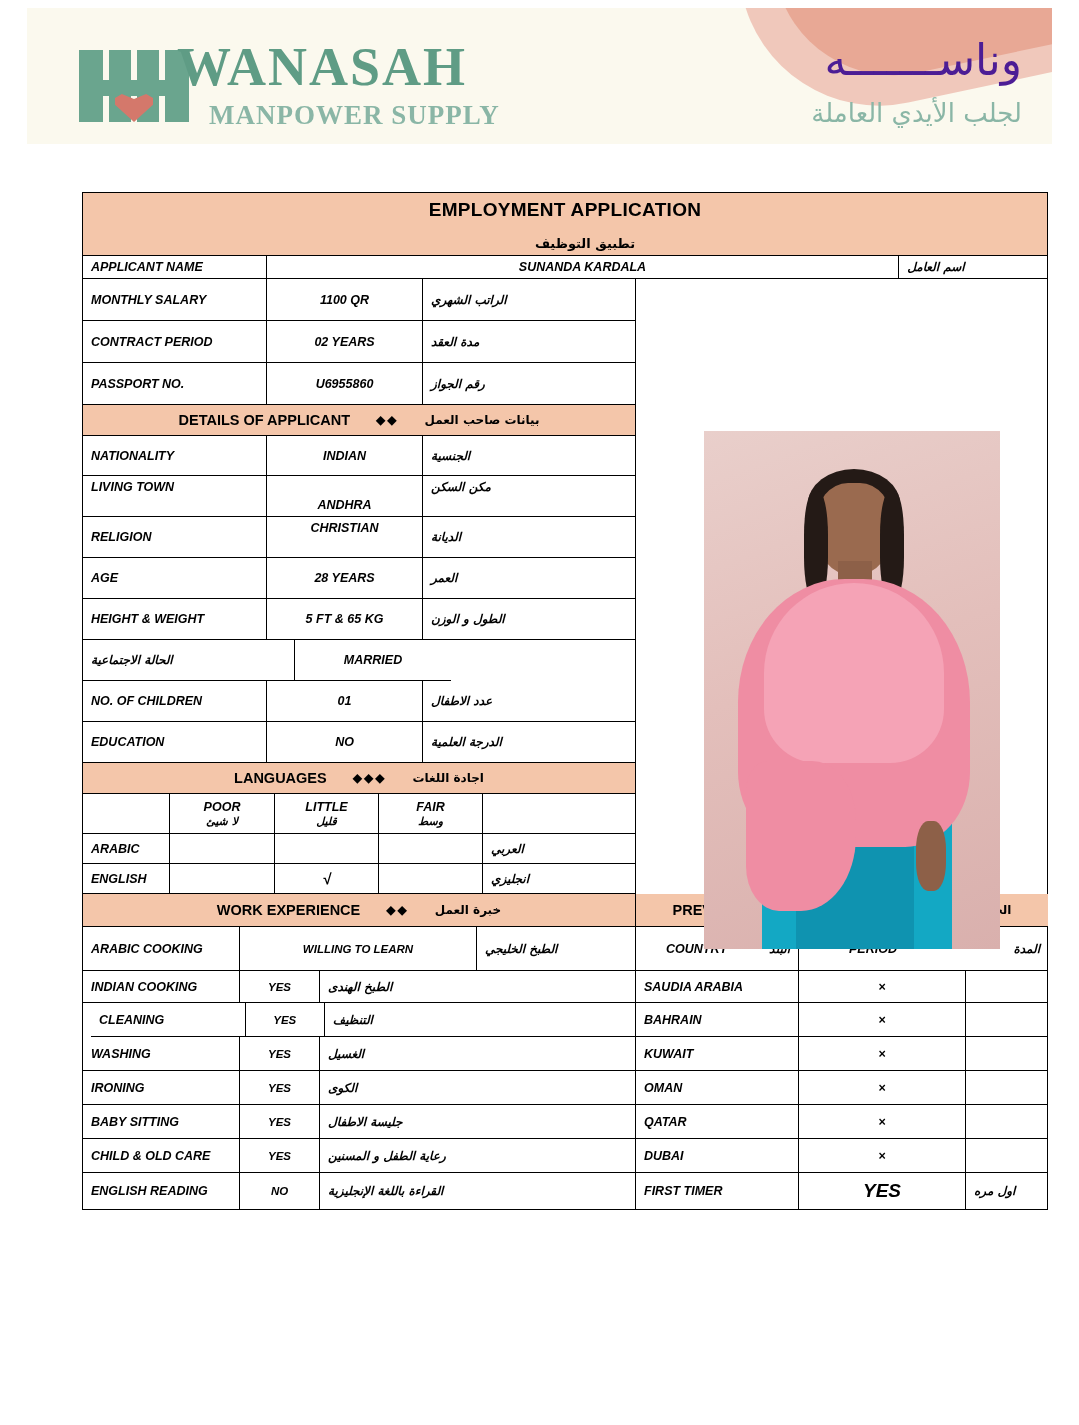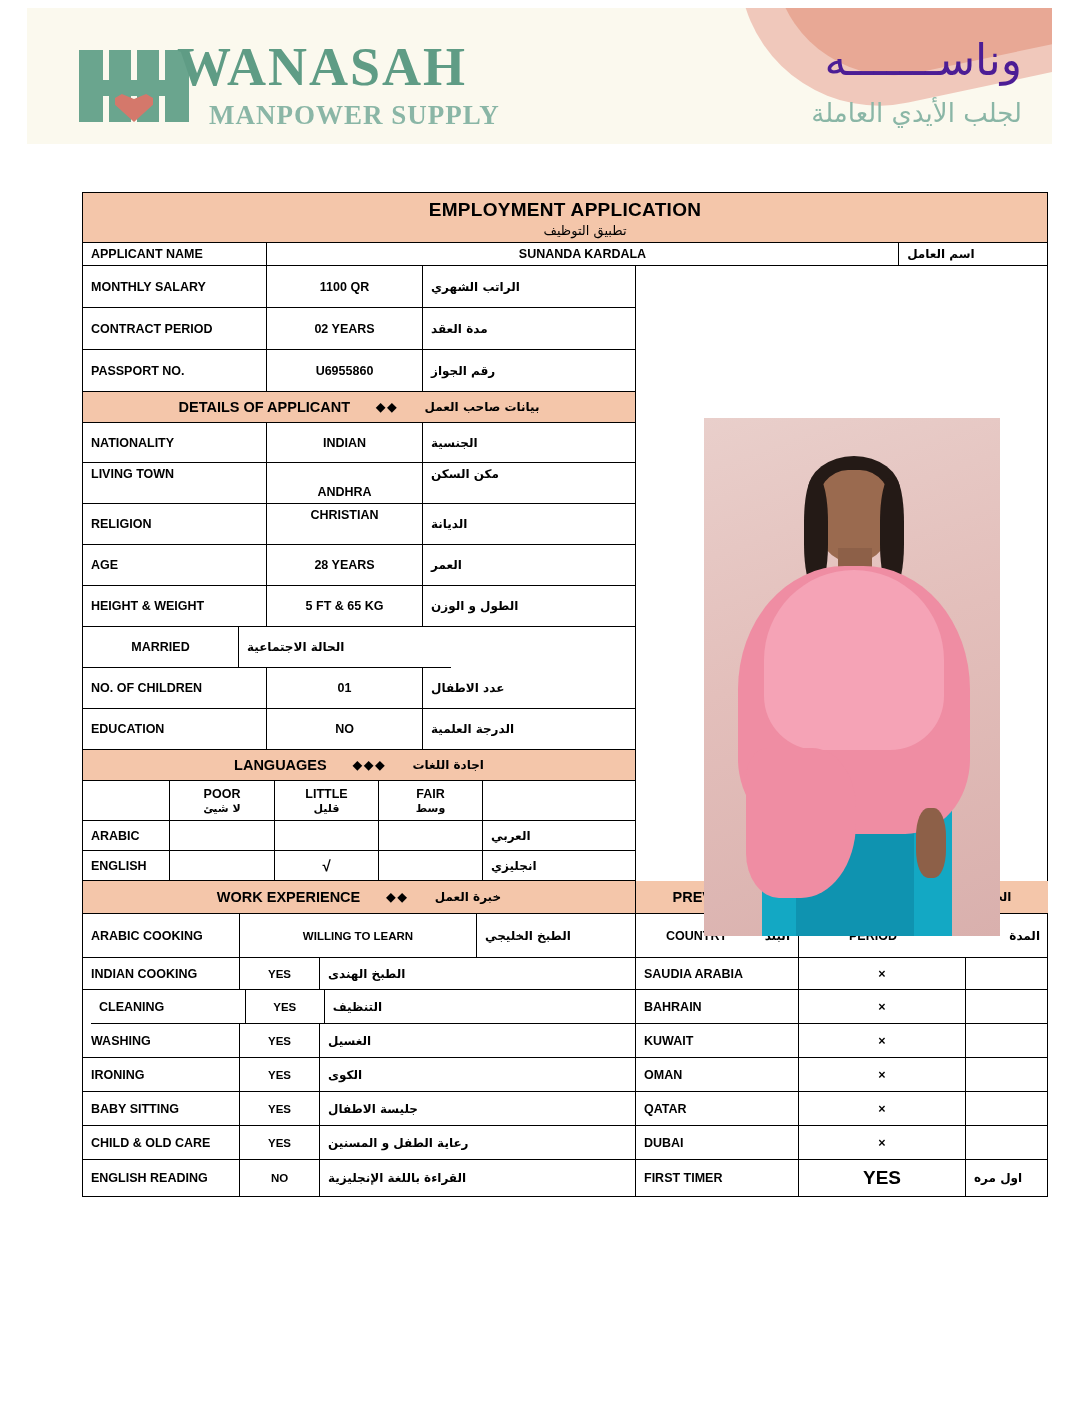--- a/index.html
+++ b/index.html
@@ -116,21 +116,21 @@
   
   .form {
     position: absolute;
     left: 82px;
     top: 192px;
     width: 966px;
     border: 1px solid #000;
     box-sizing: border-box;
     background: #fff;
   }
-  .row { display: flex; }
+  .row { display: flex; font-style: italic; }
   .cell {
     box-sizing: border-box;
     border-right: 1px solid #000;
     border-bottom: 1px solid #000;
     padding: 4px 8px;
     font-size: 12.5px;
     font-weight: bold;
     display: flex;
     align-items: center;
   }
@@ -140,21 +140,21 @@
   .right { justify-content: flex-end; }
   .nob { border-bottom: none; }
 
   .title-bar {
     background: #f4c6aa;
     border-bottom: 1px solid #000;
     text-align: center;
     padding: 6px 0 4px;
   }
   .title-en { font-size: 19px; font-weight: bold; letter-spacing: .3px; }
-  .title-ar { font-size: 13px; font-weight: normal; direction: rtl; font-family: "DejaVu Sans", sans-serif; margin-top: 2px; padding-left: 40px; }
+  .title-ar { font-size: 13px; font-weight: bold; direction: rtl; font-family: "DejaVu Sans", sans-serif; margin-top: 15px; padding-left: 40px; }
 
   
   .body-cols { display: flex; }
   .col-left { width: 552px; box-sizing: border-box; }
   .col-right { width: 413px; box-sizing: border-box; border-left: 1px solid #000; position: relative; }
 
   .photo-wrap {
     position: absolute;
     left: 68px;
     top: 152px;
@@ -312,22 +312,22 @@
           <div class="cell" style="width:184px;height:41px;">AGE</div>
           <div class="cell center" style="width:156px;height:41px;">28 YEARS</div>
           <div class="cell ar right" style="width:212px;height:41px;">العمر</div>
         </div>
         <div class="row">
           <div class="cell" style="width:184px;height:41px;">HEIGHT &amp; WEIGHT</div>
           <div class="cell center" style="width:156px;height:41px;">5 FT &amp; 65 KG</div>
           <div class="cell ar right" style="width:212px;height:41px;">الطول و  الوزن</div>
         </div>
         <div class="row">
+          <div class="cell ar right" style="width:212px;height:41px;">الحالة الاجتماعية</div>
           <div class="cell center" style="width:156px;height:41px;">MARRIED</div>
-          <div class="cell ar right" style="width:212px;height:41px;">الحالة الاجتماعية</div>
         </div>
         <div class="row">
           <div class="cell" style="width:184px;height:41px;">NO. OF CHILDREN</div>
           <div class="cell center" style="width:156px;height:41px;">01</div>
           <div class="cell ar right" style="width:212px;height:41px;">عدد الاطفال</div>
         </div>
         <div class="row">
           <div class="cell" style="width:184px;height:41px;">EDUCATION</div>
           <div class="cell center" style="width:156px;height:41px;">NO</div>
           <div class="cell ar right" style="width:212px;height:41px;">الدرجة العلمية</div>

